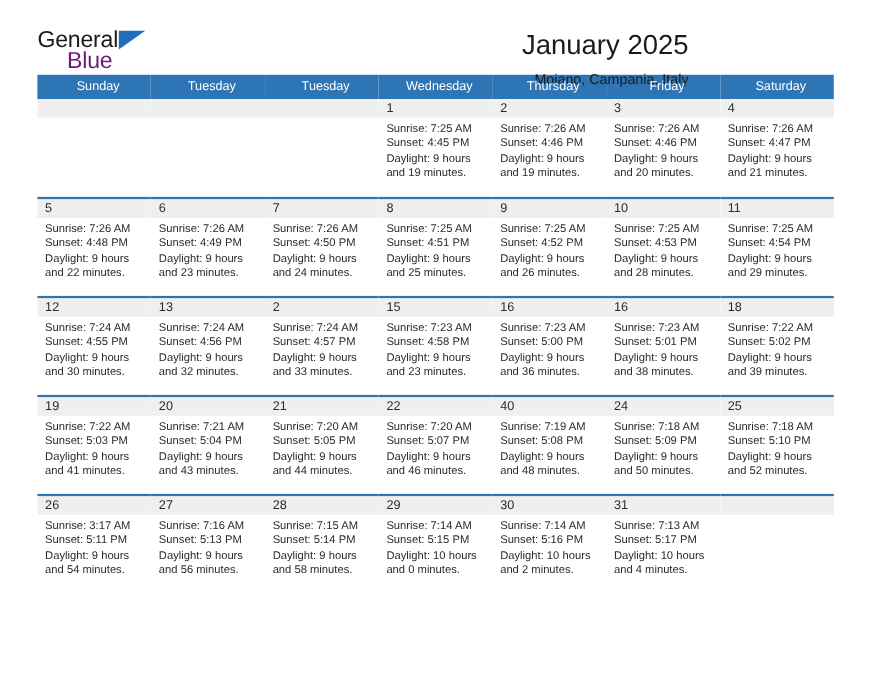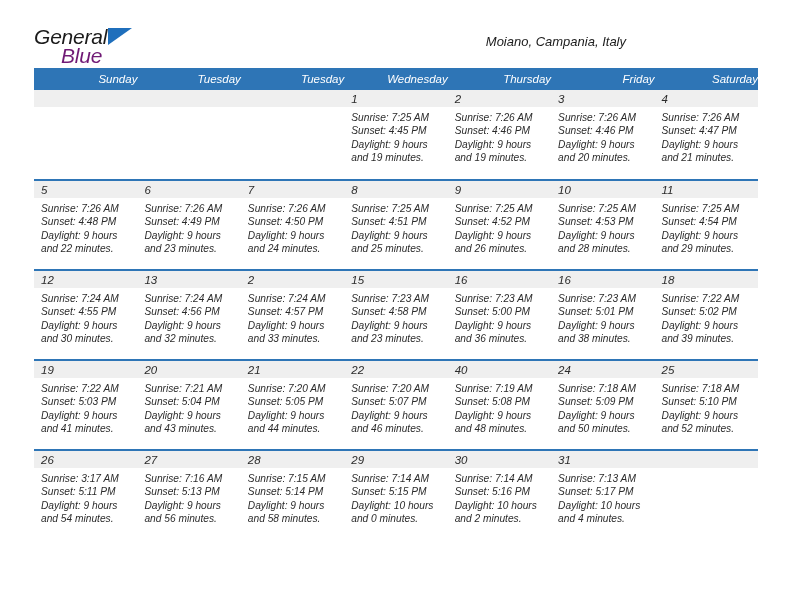--- a/index.html
+++ b/index.html
@@ -14,21 +14,20 @@
     -webkit-font-smoothing: antialiased;
     overflow: hidden;
   }
 
   .page {
     position: relative;
     width: 660px;
     height: 612px;
     box-sizing: border-box;
     padding: 0 34px;
-    font-style: italic;
   }
 
   
   .header {
     display: flex;
     align-items: flex-start;
     justify-content: space-between;
     height: 68px;
     padding-top: 26px;
     box-sizing: border-box;
@@ -94,21 +93,21 @@
     width: 724px;
     border-collapse: collapse;
     table-layout: fixed;
   }
 
   .dow-row th {
     background: #2e75b6;
     color: #ffffff;
     font-weight: normal;
     font-size: 11.5px;
-    text-align: right;
+    text-align: center;
     padding: 5px 0 5px 7px;
     height: 19px;
     box-sizing: border-box;
     border: none;
   }
 
   .week-row td {
     vertical-align: top;
     padding: 0;
     border: none;
@@ -151,20 +150,21 @@
 
   <div class="header">
 
     <div class="brand">
       <span class="brand-general">General</span>
       <span class="brand-flag"></span>
       <span class="brand-blue">Blue</span>
     </div>
 
     <div class="titles">
+      <div class="cal-title">January 2025</div>
       <div class="cal-subtitle">Moiano, Campania, Italy</div>
     </div>
 
   </div>
 
   <table class="calendar">
     <thead>
       <tr class="dow-row" id="dow-row">
           <th>Sunday</th>
           <th>Tuesday</th>

